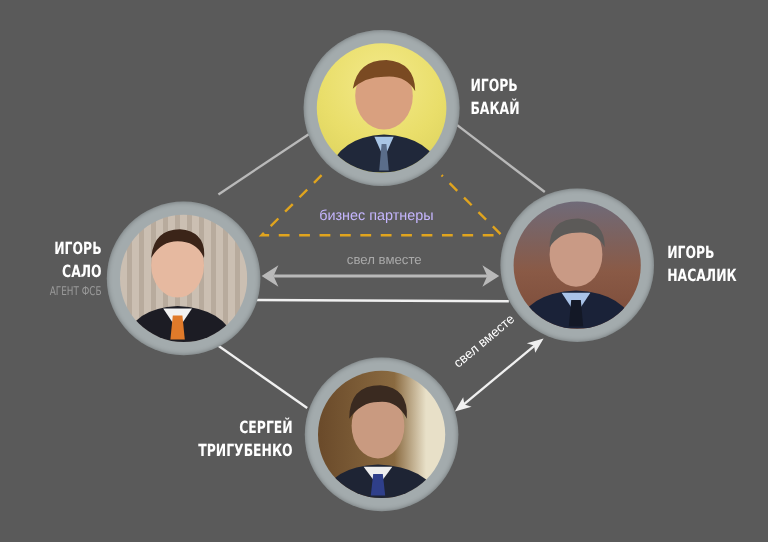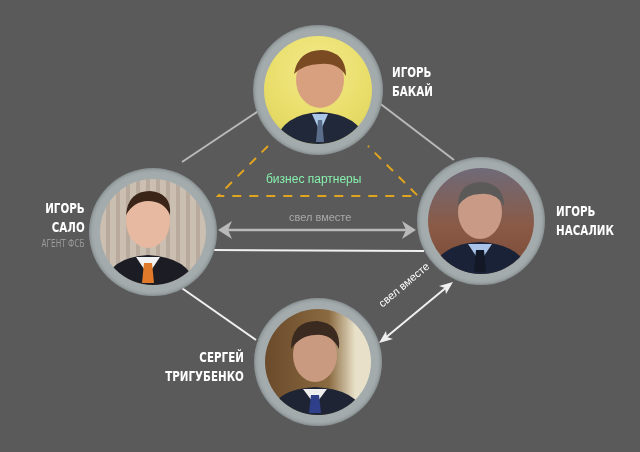--- a/index.html
+++ b/index.html
@@ -32,21 +32,21 @@
 
   <line x1="212" y1="250" x2="424" y2="251" stroke="#f0f0f0" stroke-width="2"></line>
 
   <line x1="176" y1="284" x2="256" y2="340" stroke="#f0f0f0" stroke-width="2"></line>
 
   <line x1="384" y1="339" x2="448" y2="286" stroke="#f0f0f0" stroke-width="2"></line>
   <polygon points="379,343 386,331 387,337 393,339" fill="#f0f0f0"></polygon>
   <polygon points="453,282 446,294 445,288 439,286" fill="#f0f0f0"></polygon>
 </svg>
 
-<div class="lbl" style="left:266px;top:172px;color:#86efac;font-size:12px;">бизнес партнеры</div>
+<div class="lbl" style="left:266px;top:172px;color:#c4b5fd;font-size:12px;">бизнес партнеры</div>
 <div class="lbl" style="left:289px;top:211px;color:#a9a9a9;">свел вместе</div>
 <div class="lbl" style="left:376px;top:300px;color:#ffffff;transform:rotate(-40deg);transform-origin:left top;">свел вместе</div>
 
 <div class="node" style="left:253px;top:25px;width:130px;height:130px;">
   <div class="photo" style="left:11px;top:11px;width:108px;height:108px;background:radial-gradient(circle at 50% 30%,#f3e98a 0%,#e9de6a 55%,#d9cf5a 100%);">
     <svg width="108" height="108">
       <ellipse cx="56" cy="44" rx="24" ry="28" fill="#d9a07f"></ellipse>
       <path d="M30 38 Q34 14 58 14 Q82 16 82 40 Q74 26 56 28 Q40 28 30 38Z" fill="#7a4a22"></path>
       <path d="M10 108 Q18 78 56 76 Q96 78 104 108Z" fill="#20283a"></path>
       <path d="M48 78 L56 96 L64 78Z" fill="#a9c6e6"></path>

